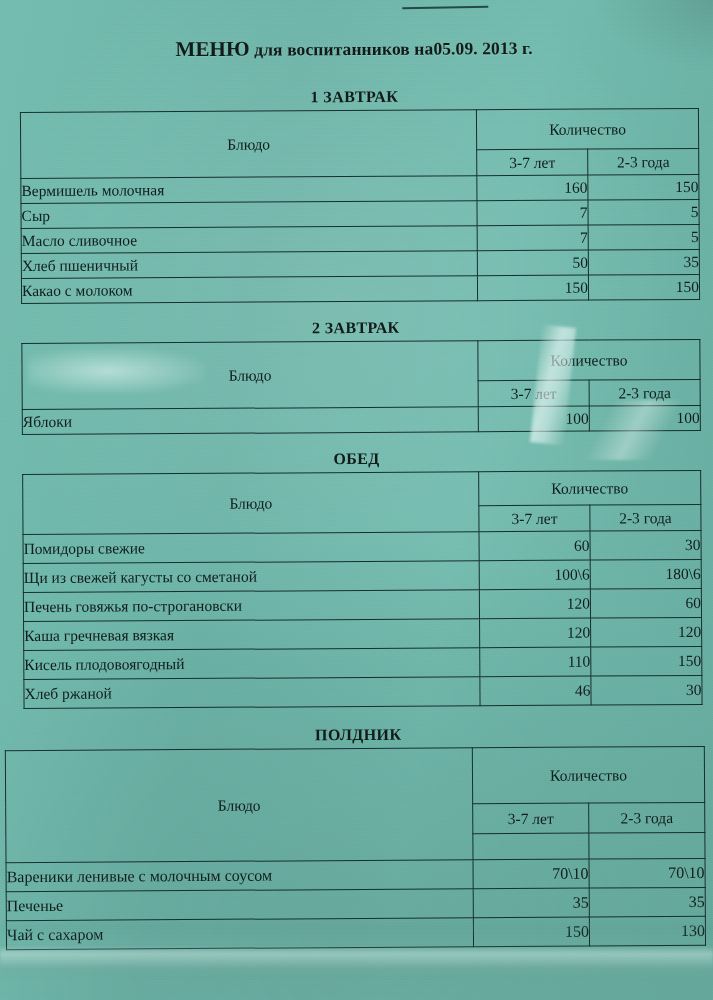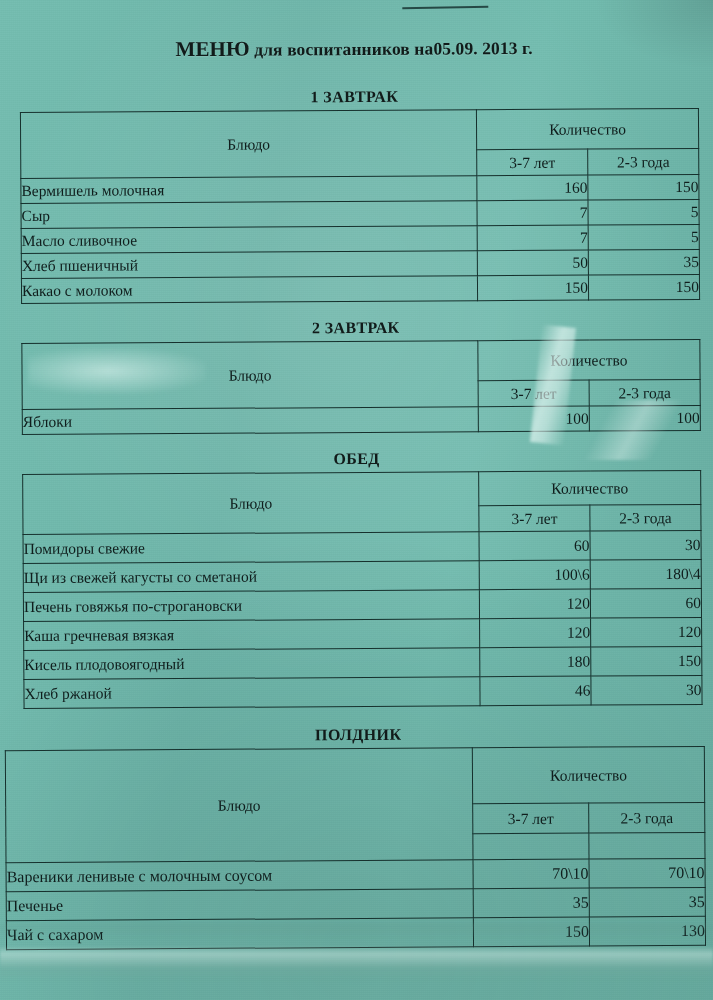--- a/index.html
+++ b/index.html
@@ -235,35 +235,35 @@
         <th class="age">2-3 года</th>
       </tr>
       <tr style="height:29px">
         <td class="dish">Помидоры свежие</td>
         <td class="num">60</td>
         <td class="num">30</td>
       </tr>
       <tr style="height:29px">
         <td class="dish">Щи из свежей кагусты со сметаной</td>
         <td class="num">100\6</td>
-        <td class="num">180\4</td>
+        <td class="num">180\6</td>
       </tr>
       <tr style="height:29px">
         <td class="dish">Печень говяжья по-строгановски</td>
         <td class="num">120</td>
         <td class="num">60</td>
       </tr>
       <tr style="height:29px">
         <td class="dish">Каша гречневая вязкая</td>
         <td class="num">120</td>
         <td class="num">120</td>
       </tr>
       <tr style="height:29px">
         <td class="dish">Кисель плодовоягодный</td>
-        <td class="num">180</td>
+        <td class="num">110</td>
         <td class="num">150</td>
       </tr>
       <tr style="height:29px">
         <td class="dish">Хлеб ржаной</td>
         <td class="num">46</td>
         <td class="num">30</td>
       </tr>
     </tbody>
   </table>
 

